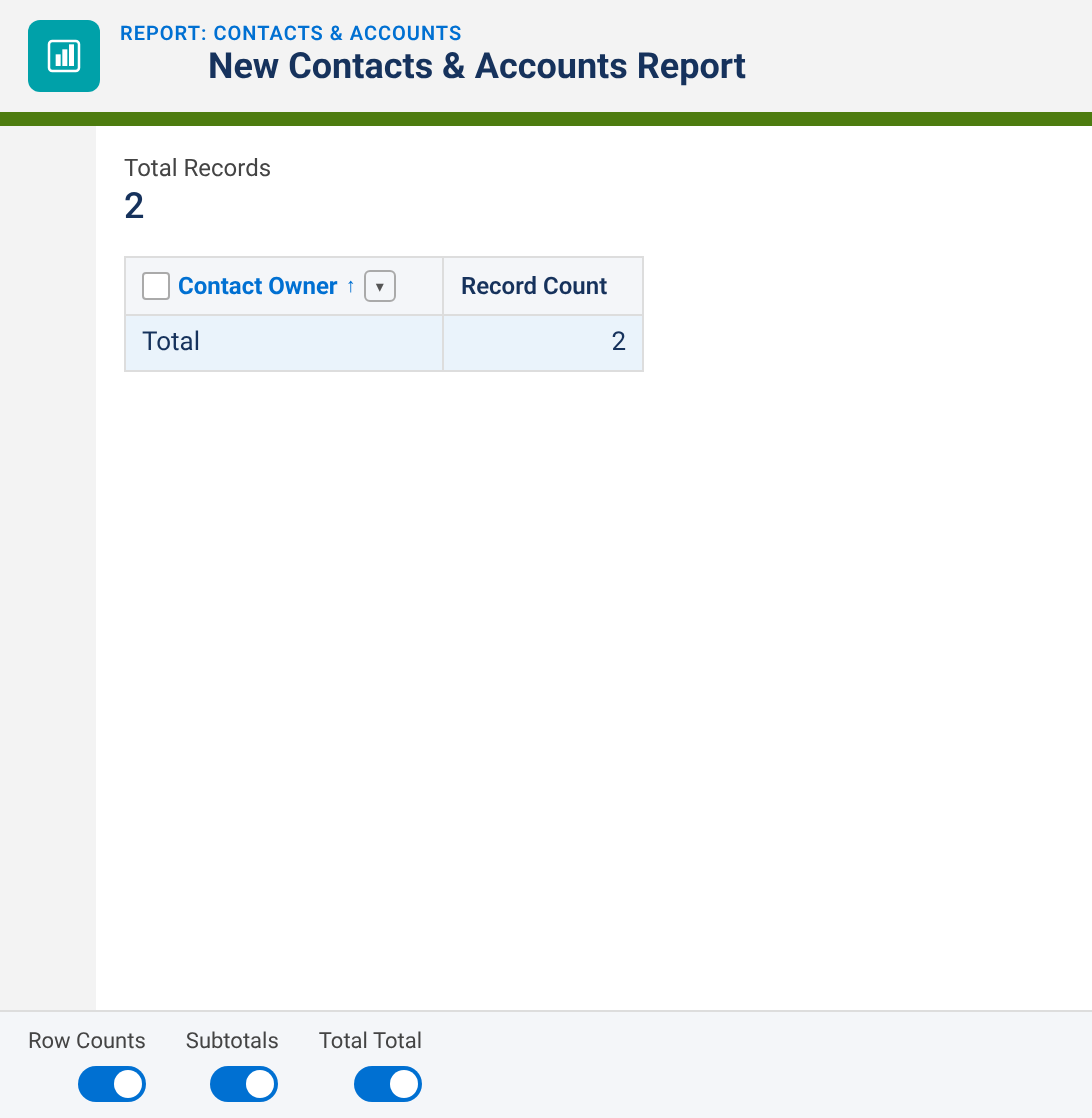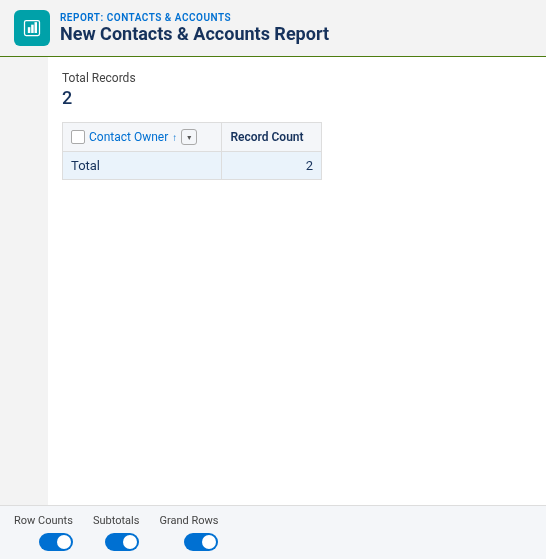--- a/index.html
+++ b/index.html
@@ -14,21 +14,21 @@
       flex-direction: column;
     }
 
     
     .header {
       background: #f3f3f3;
       padding: 10px 14px 10px 14px;
       display: flex;
       align-items: center;
       gap: 10px;
-      border-bottom: 1px solid #4d7c0f;
+      border-bottom: 7px solid #4d7c0f;
     }
     .header-icon {
       width: 36px;
       height: 36px;
       background: #00a1a9;
       border-radius: 6px;
       display: flex;
       align-items: center;
       justify-content: center;
       flex-shrink: 0;
@@ -46,20 +46,21 @@
       font-size: 10px;
       color: #0070d2;
       font-weight: 600;
       letter-spacing: 0.5px;
       text-transform: uppercase;
     }
     .header-title {
       font-size: 18px;
       font-weight: 700;
       color: #16325c;
+      margin-left: 44px;
     }
 
     
     .main-content {
       flex: 1;
       background: white;
       padding: 14px;
       overflow: auto;
       margin-left: 48px;
     }
@@ -242,21 +243,21 @@
 <div class="main-content">
   <div class="total-records-label">Total Records</div>
   <div class="total-records-value">2</div>
 
   <table class="report-table">
     <thead>
       <tr>
         <th class="th-owner">
           <div class="th-owner-inner">
             <div class="checkbox-th"></div>
-            <span style="color:#0070d2;font-weight:400;">Contact Owner</span>
+            <span style="color:#0070d2;font-weight:700;">Contact Owner</span>
             <span class="sort-asc">↑</span>
             <button class="filter-btn">▾</button>
           </div>
         </th>
         <th class="th-count">
           <span>Record Count</span>
         </th>
       </tr>
     </thead>
     <tbody>
@@ -280,19 +281,19 @@
 
   <div class="footer-item">
     <span class="footer-label">Subtotals</span>
     <label class="toggle">
       <input type="checkbox" checked="" style="">
       <span class="toggle-slider"></span>
     </label>
   </div>
 
   <div class="footer-item">
-    <span class="footer-label">Grand Rows</span>
+    <span class="footer-label">Total Total</span>
     <label class="toggle">
       <input type="checkbox" checked="" style="">
       <span class="toggle-slider"></span>
     </label>
   </div>
 </div>
 
 </body></html>

